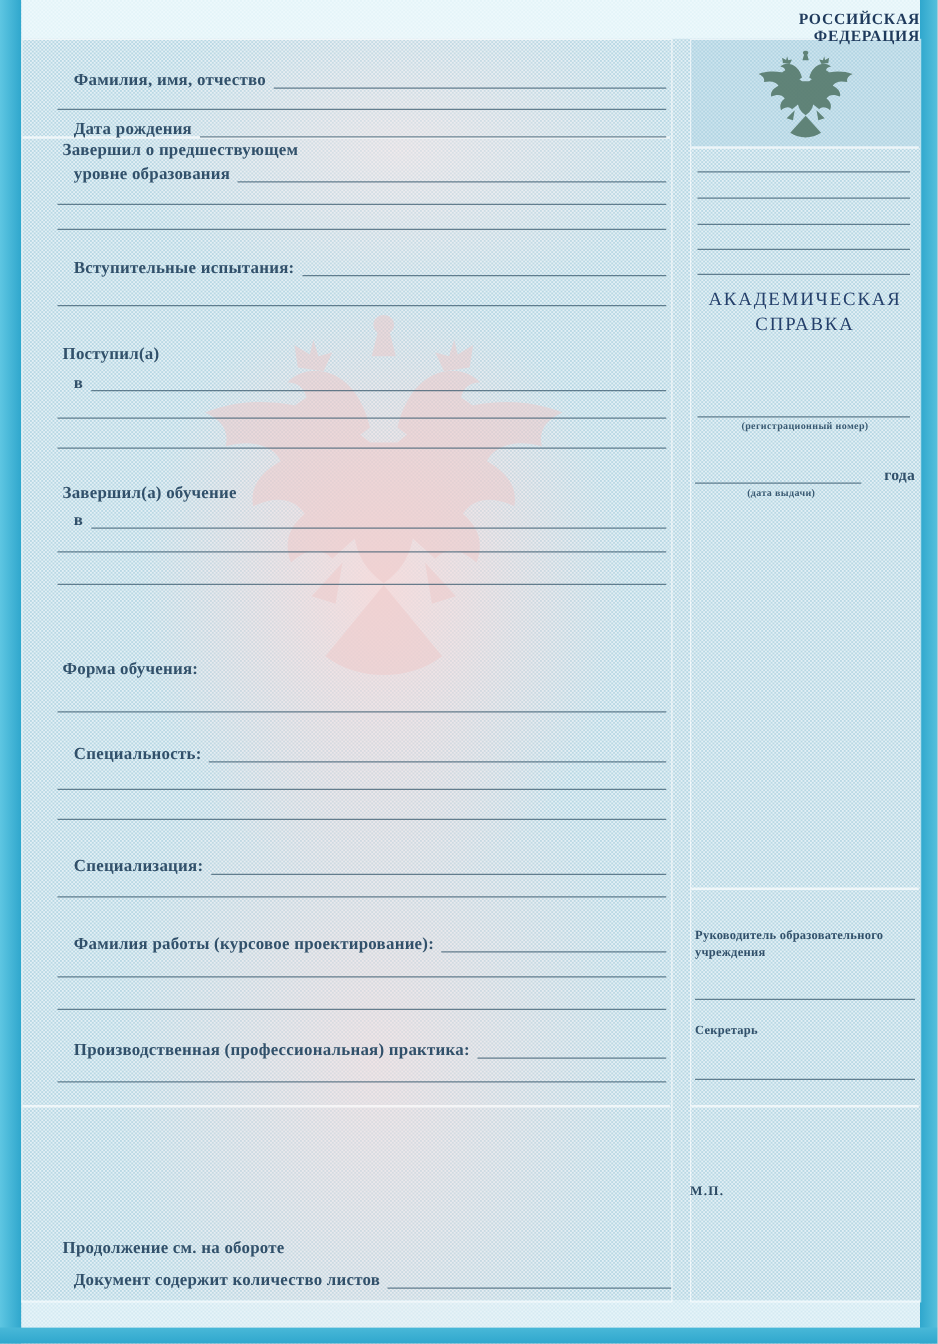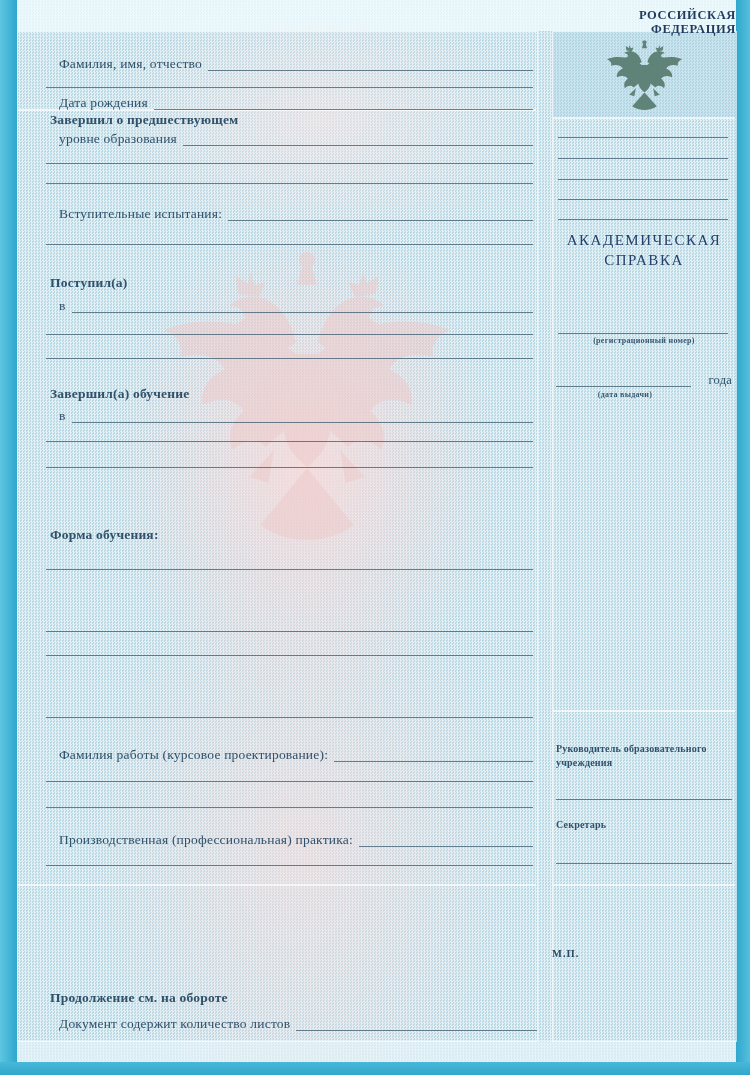--- a/index.html
+++ b/index.html
@@ -26,21 +26,21 @@
   .box-left{left:17px;top:31px;width:519px;height:1009px;}
   .box-right{left:552px;top:31px;width:183px;height:1009px;}
   .sep{position:absolute;height:2px;background:rgba(255,255,255,.66);}
   
   .watermark{position:absolute;left:142px;top:252px;width:330px;height:312px;fill:#eec9c9;opacity:.5;}
   .emblem{position:absolute;left:601px;top:40px;width:87px;height:76px;fill:#567a6c;opacity:.9;}
   
   .lbl{position:absolute;color:#31506a;font-weight:bold;font-size:13.5px;letter-spacing:.2px;white-space:nowrap;}
   .rule{position:absolute;height:0;border-top:1px solid rgba(58,90,110,.75);}
   .row{position:absolute;display:flex;height:18px;}
-  .row .rlbl{color:#31506a;font-weight:normal;font-size:13.5px;line-height:18px;letter-spacing:.2px;white-space:nowrap;padding-left:13px;}
+  .row .rlbl{color:#31506a;font-weight:bold;font-size:13.5px;line-height:18px;letter-spacing:.2px;white-space:nowrap;padding-left:13px;}
   .row .fill{flex:1;height:15px;border-bottom:1px solid rgba(58,90,110,.75);margin-left:6px;}
   .hdr{position:absolute;left:552px;top:8px;width:184px;text-align:right;color:#1f3a5c;font-weight:bold;font-size:12.5px;line-height:14px;letter-spacing:.6px;}
   .title{position:absolute;left:552px;top:230px;width:184px;text-align:center;color:#25406b;font-weight:normal;font-size:15px;line-height:20px;letter-spacing:1.5px;}
   .caption{position:absolute;text-align:center;color:#3a5a72;font-weight:bold;font-size:8px;letter-spacing:.3px;}
   .r-lbl{position:absolute;color:#31506a;font-weight:bold;font-size:10px;line-height:14px;letter-spacing:.2px;white-space:nowrap;}
   .seal{position:absolute;left:552px;top:948px;width:178px;color:#2c4a63;font-weight:bold;font-size:10.5px;letter-spacing:1px;}
 </style>
 </head>
 <body>
 
@@ -118,23 +118,31 @@
   <div class="row" style="left:46px;top:407px;width:487px">
     <span class="rlbl">в</span>
     <span class="fill"></span>
   </div>
   <i class="rule" style="left:46px;top:441px;width:487px"></i>
   <i class="rule" style="left:46px;top:467px;width:487px"></i>
 
   <div class="lbl" style="left:50px;top:527px">Форма обучения:</div>
   <i class="rule" style="left:46px;top:569px;width:487px"></i>
 
+  <div class="row" style="left:46px;top:594px;width:487px">
+    <span class="rlbl">Специальность:</span>
+    <span class="fill"></span>
+  </div>
   <i class="rule" style="left:46px;top:631px;width:487px"></i>
   <i class="rule" style="left:46px;top:655px;width:487px"></i>
 
+  <div class="row" style="left:46px;top:684px;width:487px">
+    <span class="rlbl">Специализация:</span>
+    <span class="fill"></span>
+  </div>
   <i class="rule" style="left:46px;top:717px;width:487px"></i>
 
   <div class="row" style="left:46px;top:746px;width:487px">
     <span class="rlbl">Фамилия работы (курсовое проектирование):</span>
     <span class="fill"></span>
   </div>
   <i class="rule" style="left:46px;top:781px;width:487px"></i>
   <i class="rule" style="left:46px;top:807px;width:487px"></i>
 
   <div class="row" style="left:46px;top:831px;width:487px">

